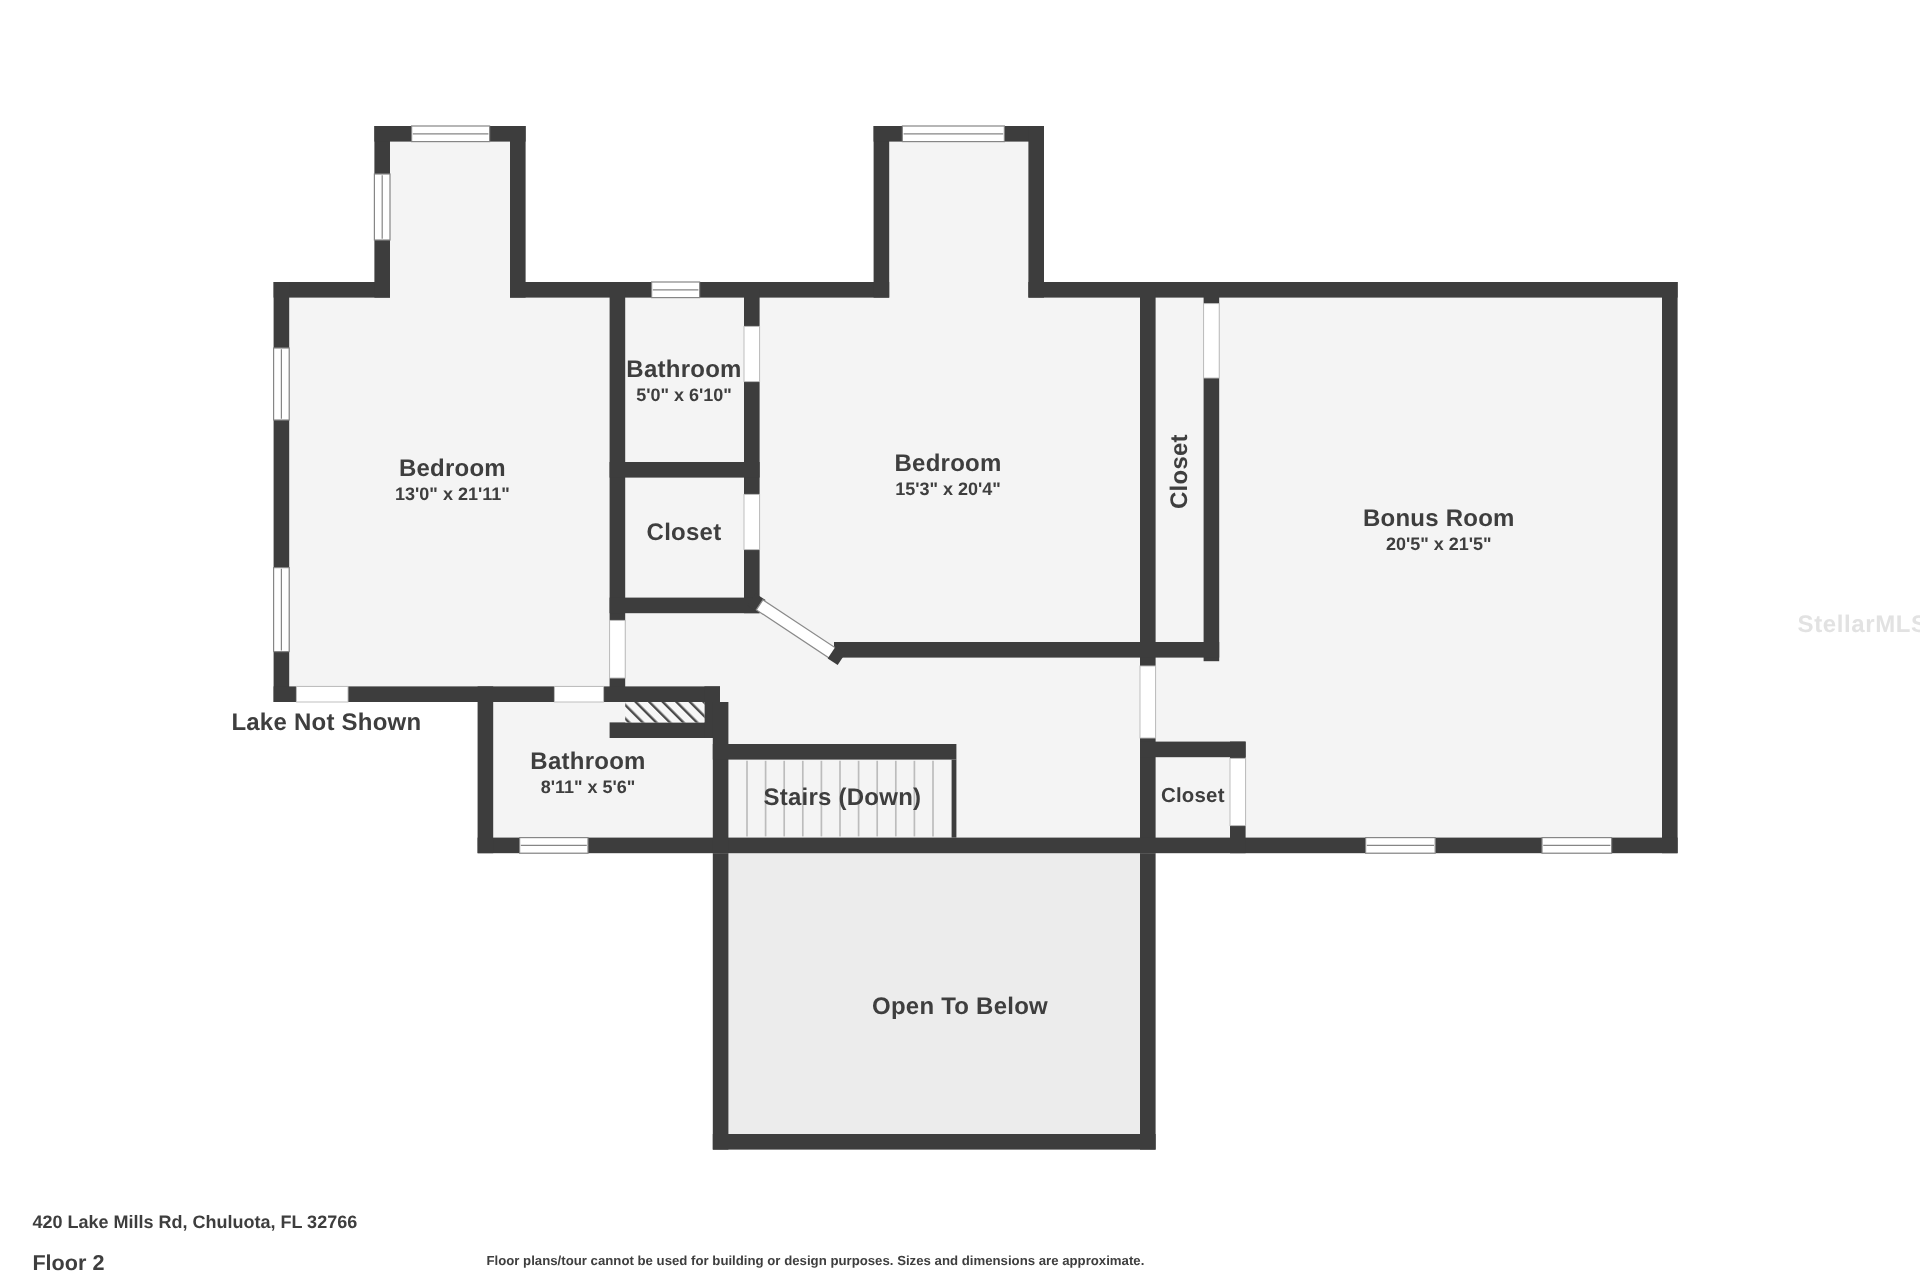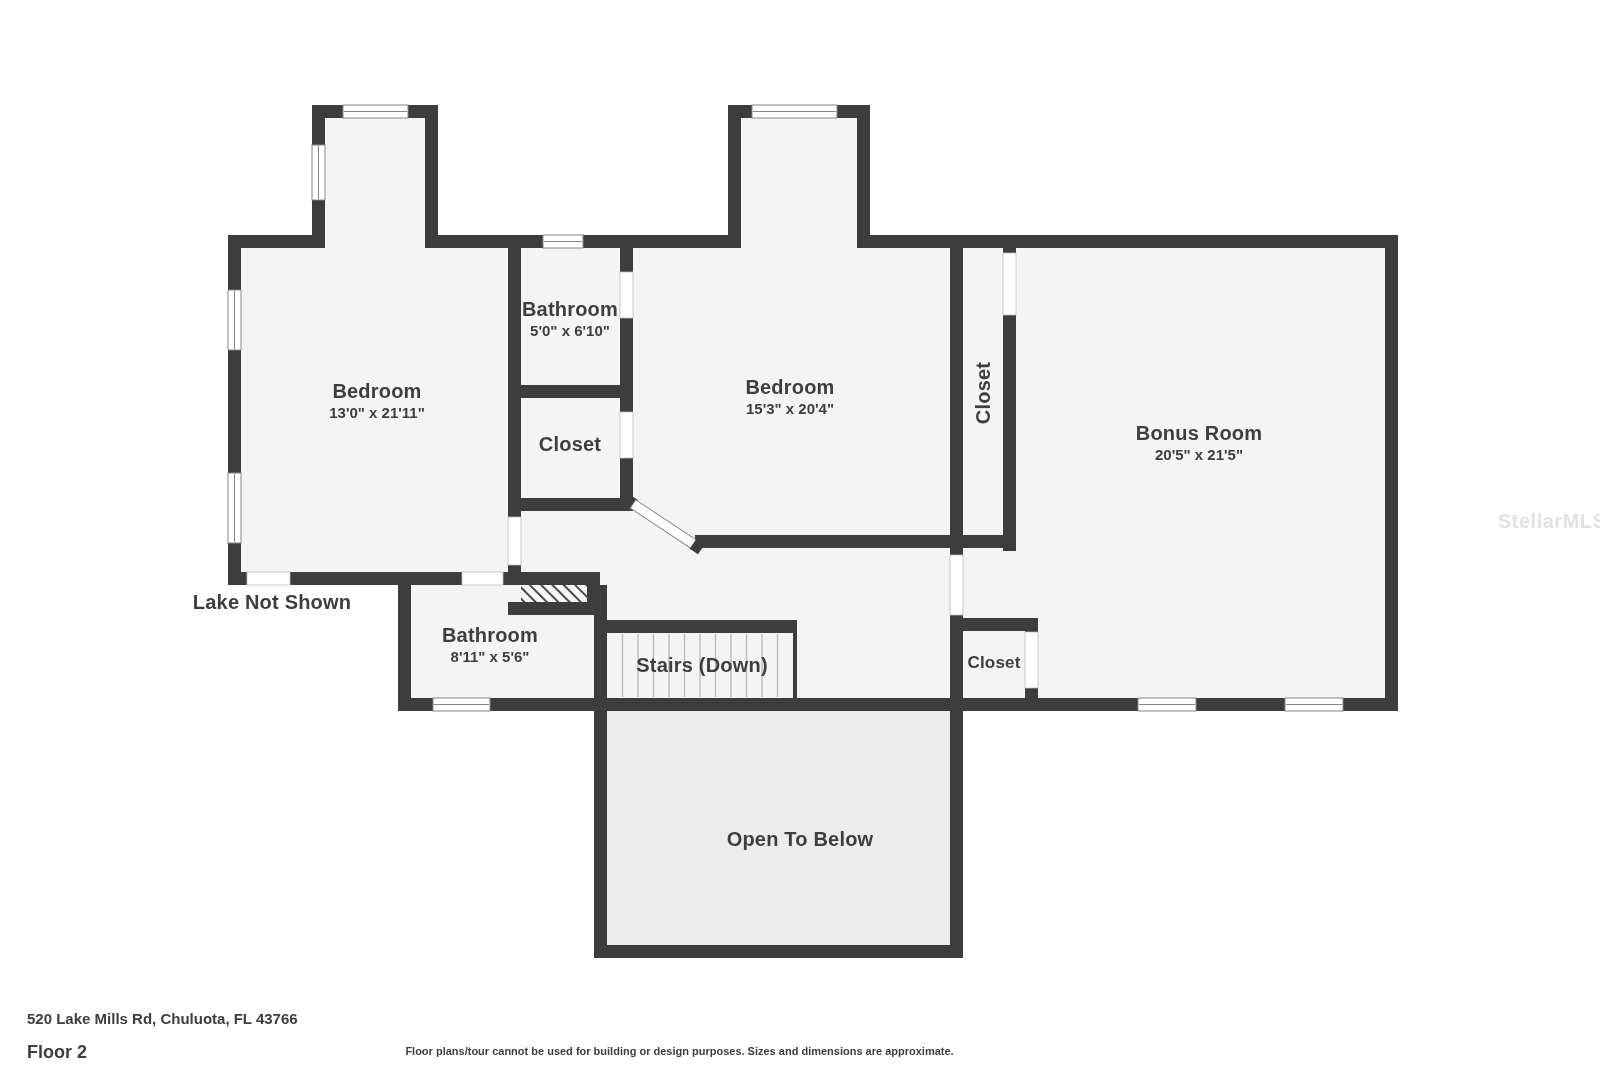--- a/index.html
+++ b/index.html
@@ -196,17 +196,17 @@
   <div class="lbl small" style="left:994px;top:663px;">
     <span class="name">Closet</span>
   </div>
 
   <div class="lbl" style="left:800px;top:828px;margin-top:11px;">
     <span class="name">Open To Below</span>
   </div>
 
   <div class="watermark">StellarMLS</div>
 
-  <div class="footer-address">520 Lake Mills Rd, Chuluota, FL 43766</div>
+  <div class="footer-address">420 Lake Mills Rd, Chuluota, FL 32766</div>
   <div class="footer-floor">Floor 2</div>
   <div class="footer-disclaimer">Floor plans/tour cannot be used for building or design purposes. Sizes and dimensions are approximate.</div>
 
 </div>
 
 </body></html>

